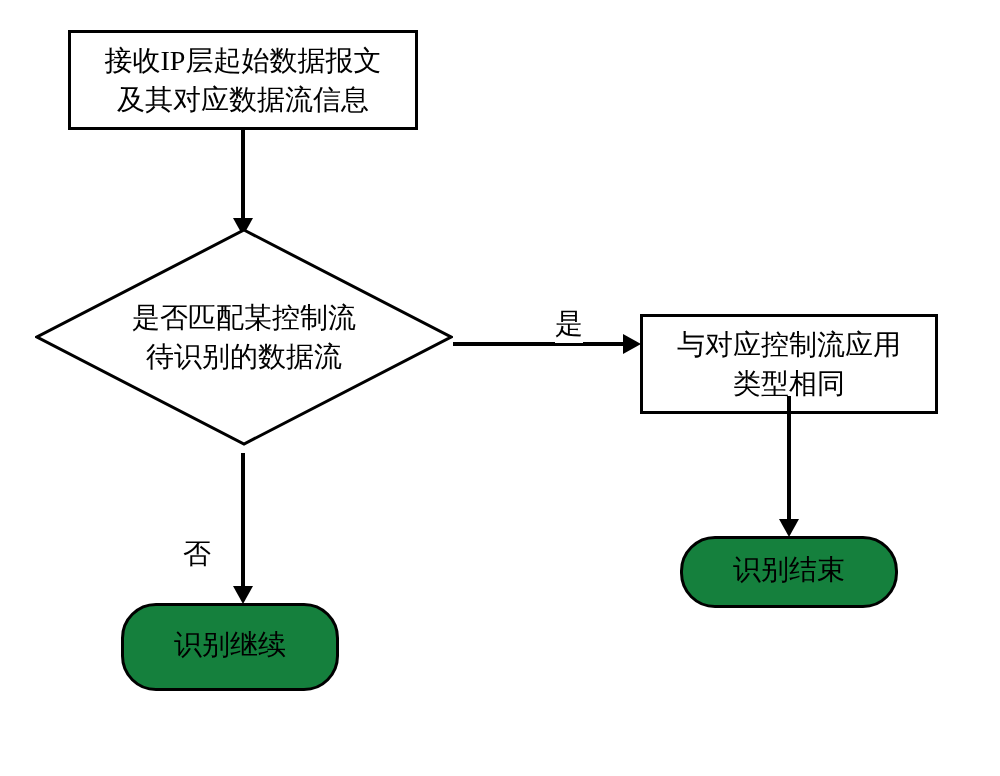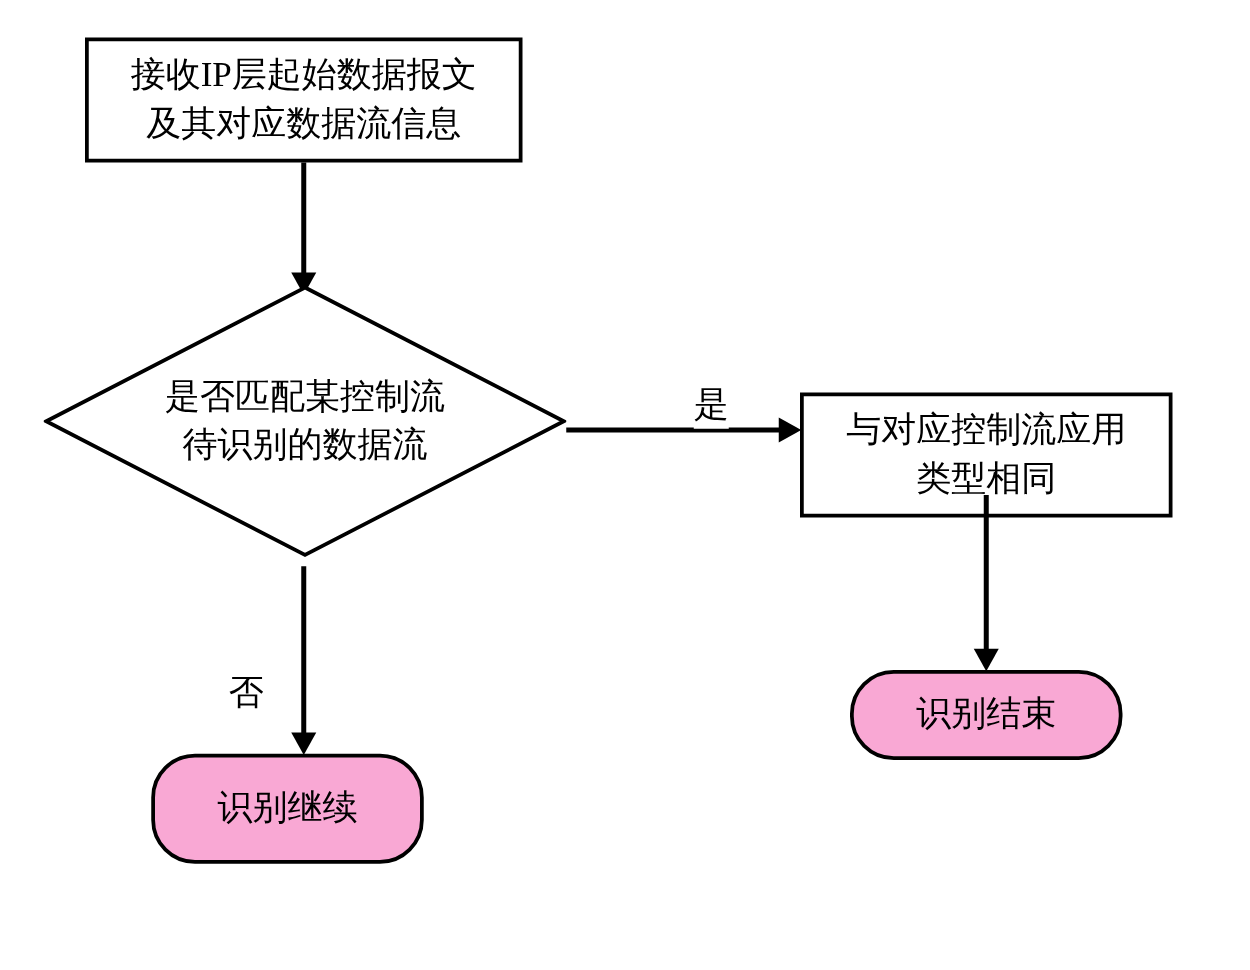--- a/index.html
+++ b/index.html
@@ -22,22 +22,23 @@
       text-align: center;
       font-size: 28px;
       line-height: 1.4;
     }
     .rect-box {
       border: 3px solid #000;
       background: #fff;
     }
     .rounded-box {
       border: 3px solid #000;
-      background: #f9a8d4;
+      background: #15803d;
       border-radius: 35px;
+      font-family: Liberation Mono, monospace;
     }
     .diamond-container {
       position: absolute;
     }
     .diamond-shape {
       position: absolute;
       width: 100%;
       height: 100%;
     }
     .diamond-text {

